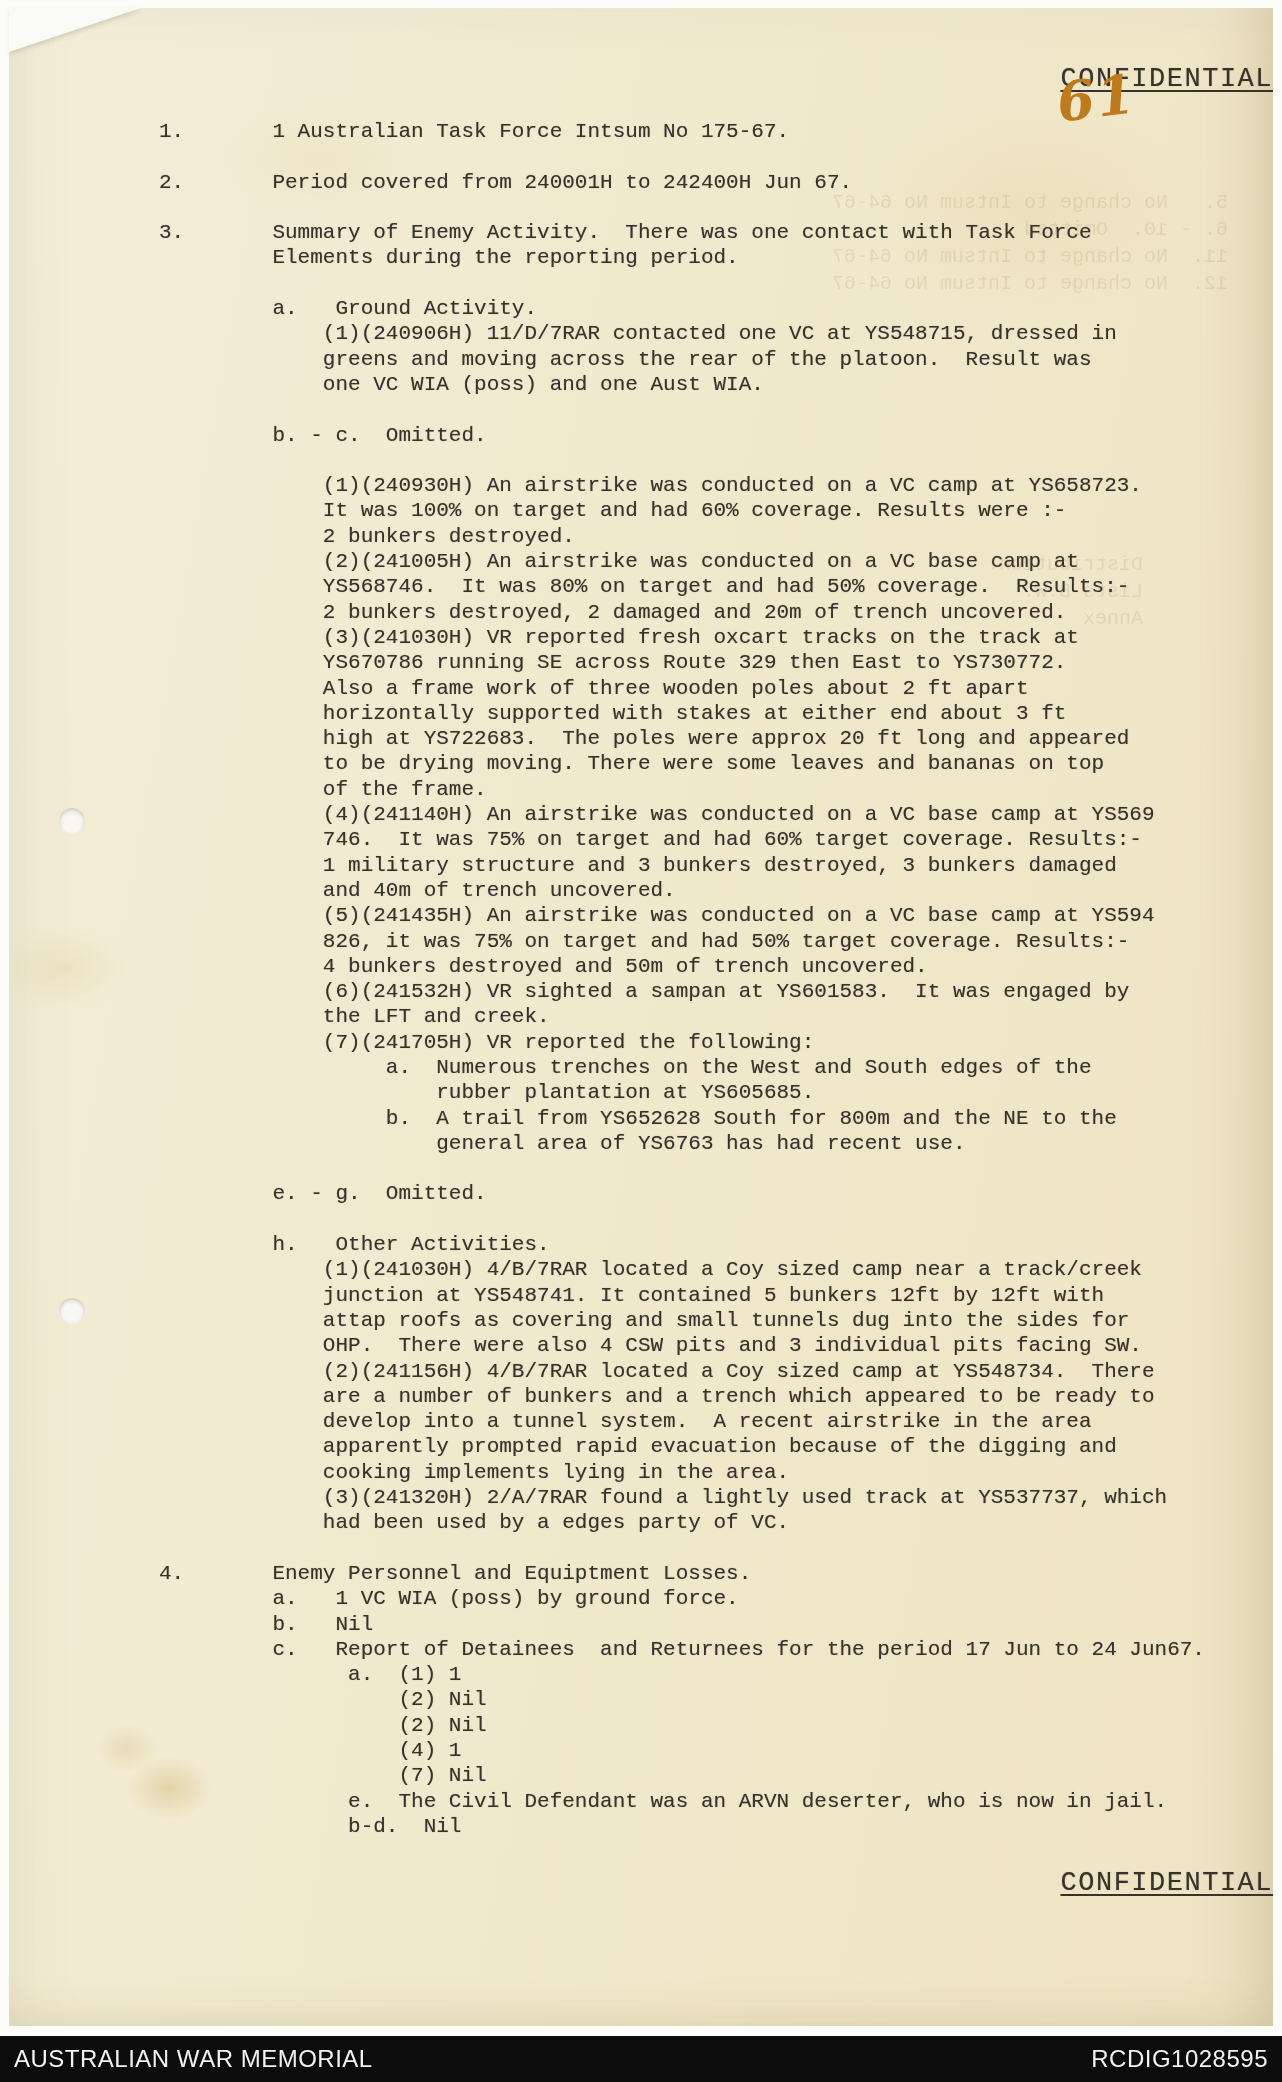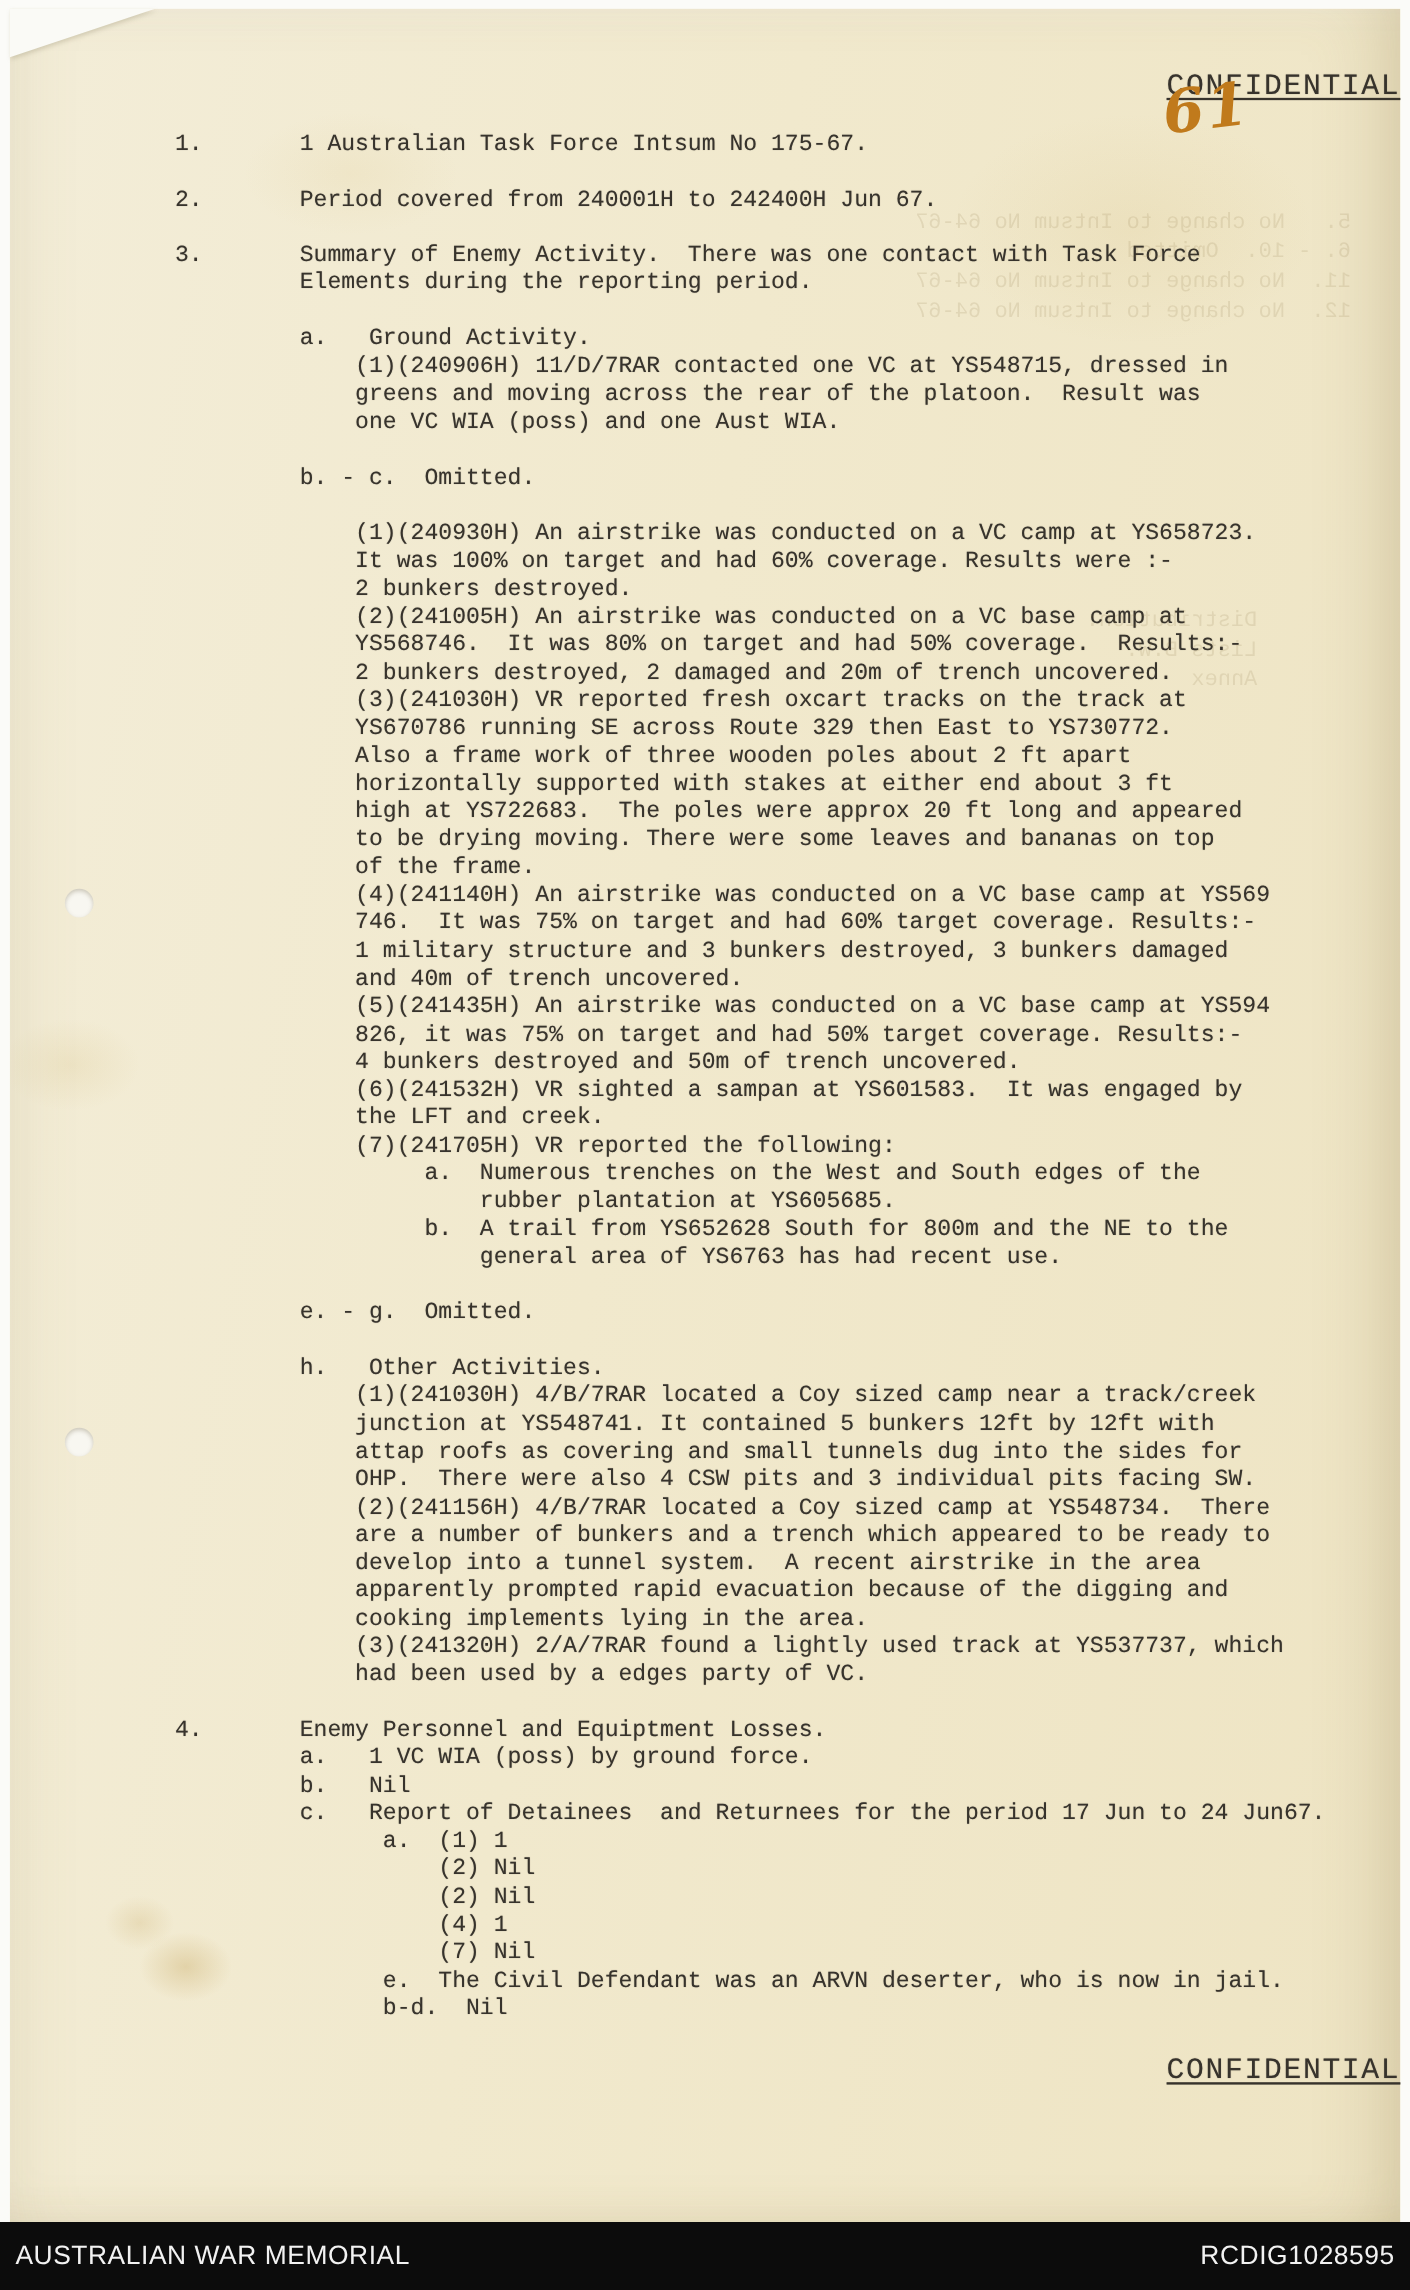--- a/index.html
+++ b/index.html
@@ -91,21 +91,21 @@
     white-space: pre;
     height: 25.3px;
     font-size: 21px;
     color: var(--ink, #37332c);
     text-shadow: 0 0 1px rgba(55,51,44,.40);
   }
 
   .footer-bar {
     position: absolute;
     left: 0; right: 0; bottom: 0;
-    height: 62px;
+    height: 46px;
     background: var(--footer-bg, #0c0c0c);
     color: var(--footer-text, #f2f2f2);
     display: flex;
     justify-content: space-between;
     align-items: center;
     padding: 0 14px;
     box-sizing: border-box;
     font-family: "Liberation Sans", sans-serif;
     font-size: 24px;
     letter-spacing: 0.5px;

